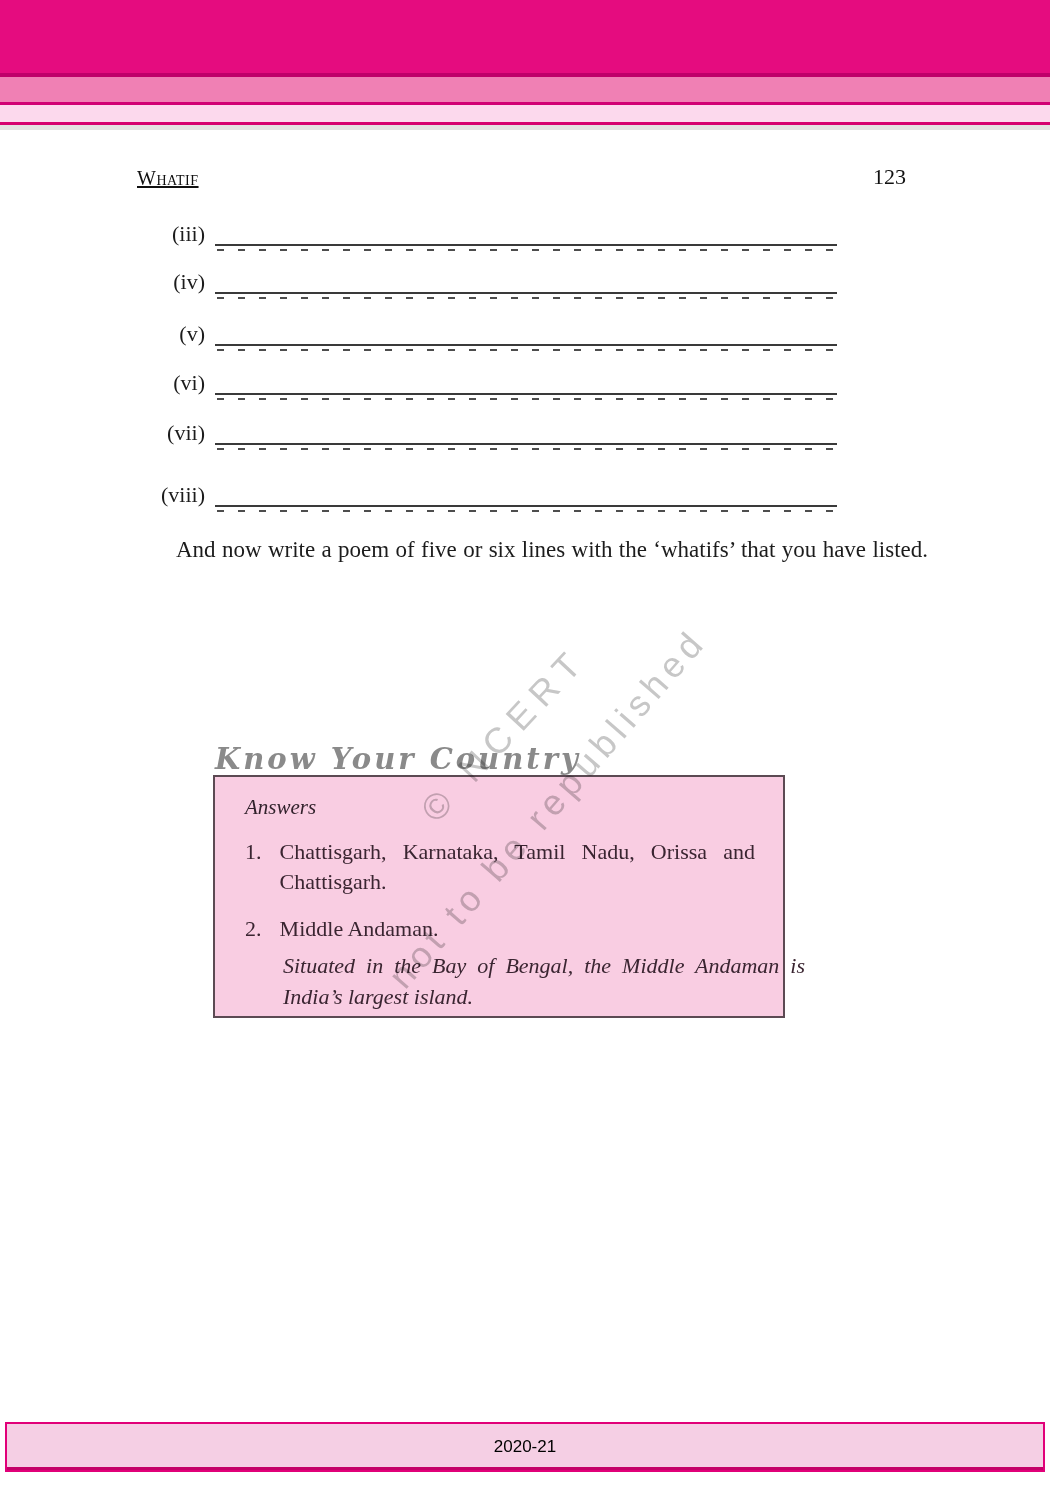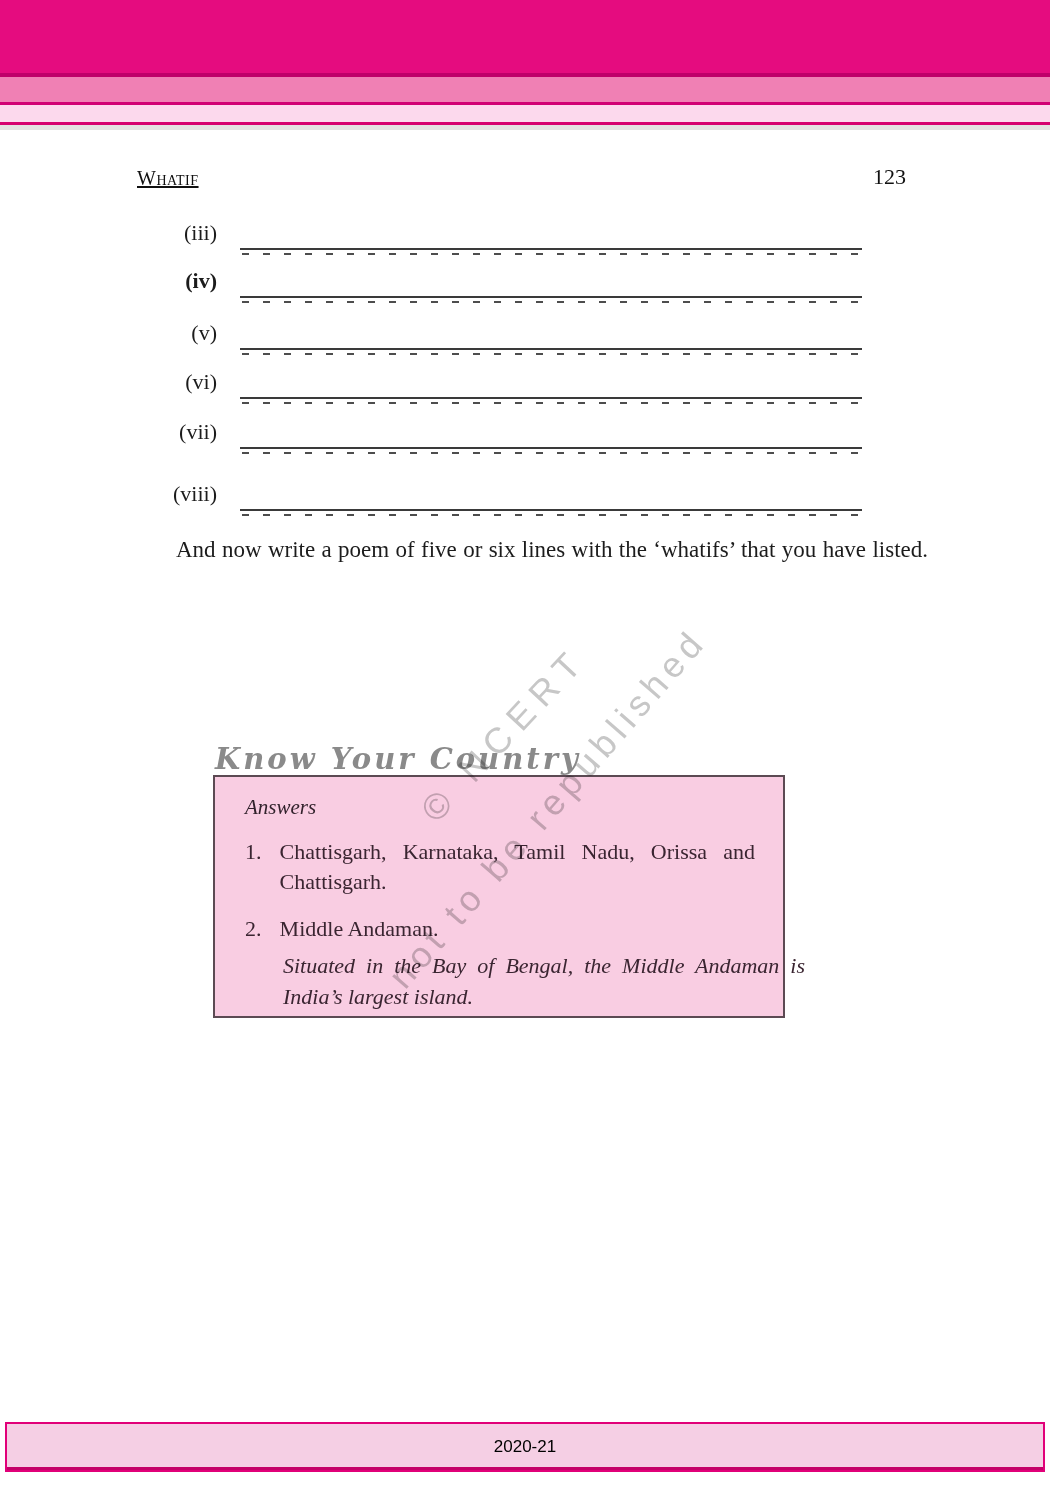--- a/index.html
+++ b/index.html
@@ -25,36 +25,36 @@
     position:absolute; left:137px; top:167px;
     font-size:20px; font-variant:small-caps; letter-spacing:0.5px; color:#111;text-decoration:underline;
   }
   .page-number {
     position:absolute; left:873px; top:164px;
     font-size:22px; color:#111;
   }
 
   
   .blank-row {
-    position:absolute; left:12px; width:850px; height:32px;
-    display:flex; align-items:flex-start;flex-direction:column;
+    position:absolute; left:0; width:850px; height:32px;
+    display:flex; align-items:center;
   }
   .blank-label {
     width:205px; text-align:right; font-size:22px; line-height:30px; color:#1c1c1c;
   }
   .blank-line {
     width:622px; margin-left:10px; height:0;
     border-bottom:2px solid #3a3a3a; position:relative;
     align-self:flex-end; margin-bottom:4px;
   }
   .blank-line::after {
     content:""; position:absolute; left:2px; right:2px; bottom:-7px; height:2px;
     background:repeating-linear-gradient(to right,#4d4d4d 0 7px,transparent 7px 21px);
   }
-  .row-1 { top:218px; } .row-2 { top:266px;font-weight:bold; } .row-3 { top:318px; }
+  .row-1 { top:218px; } .row-2 { top:266px; } .row-3 { top:318px; }
   .row-4 { top:367px; } .row-5 { top:417px; } .row-6 { top:479px; }
 
   
   .prompt {
     position:absolute; left:176px; top:533px; width:752px;
     font-size:23px; line-height:34px; text-align:justify; color:#1c1c1c;
   }
   .prompt::after { content:""; display:inline-block; width:40%; }
 
   

